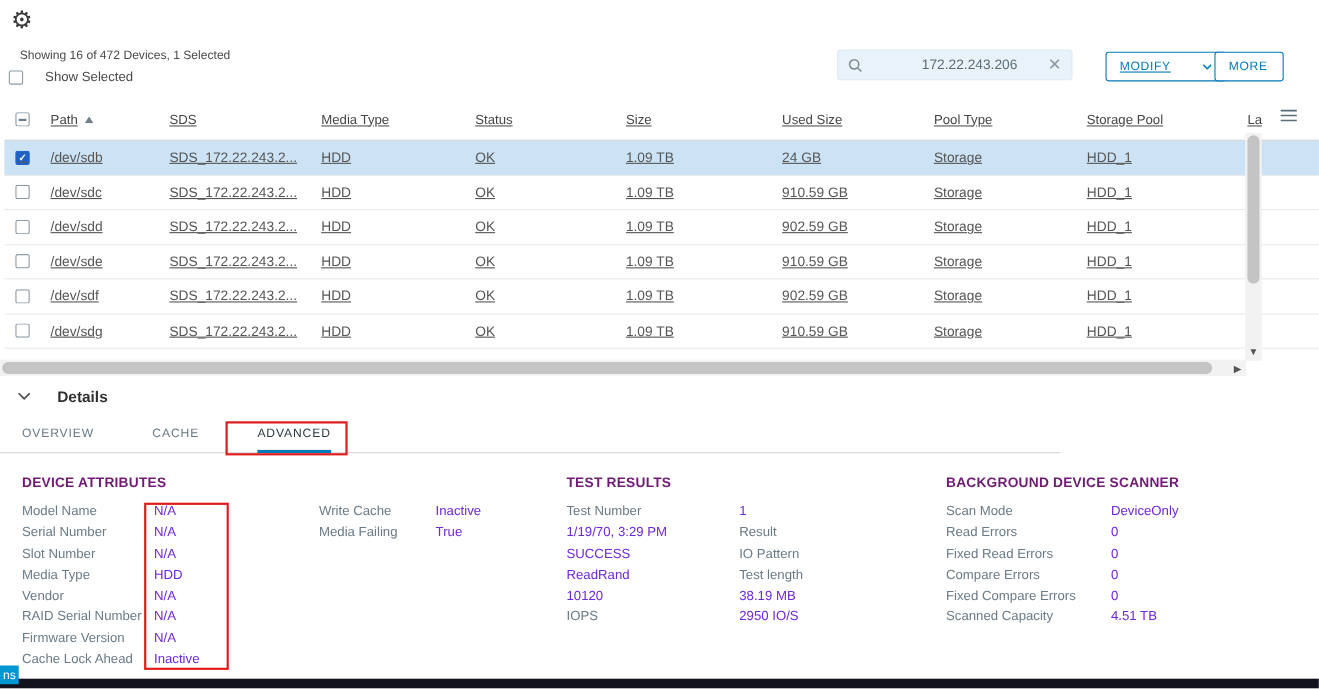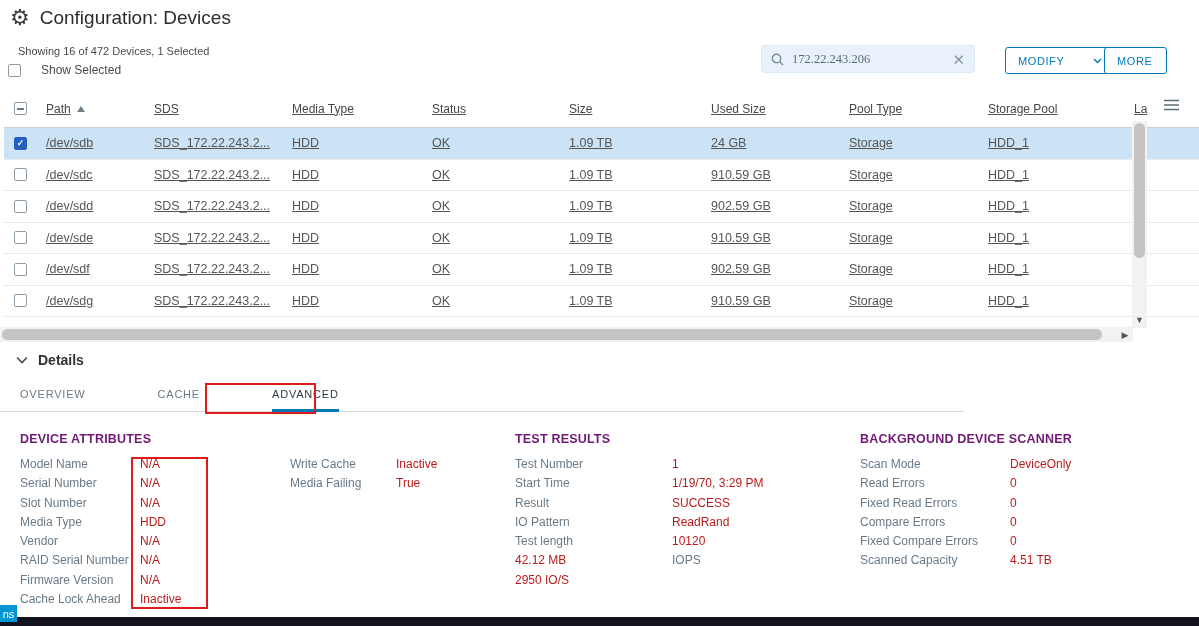--- a/index.html
+++ b/index.html
@@ -13,25 +13,25 @@
   .page-title { font-size: 19px; color: #2d2d2d; font-weight: 400; }
 
   
   .summary { position: absolute; top: 45px; left: 18px; font-size: 11px; color: #4a4a4a; }
   .show-selected { position: absolute; top: 63px; left: 8px; display: flex; align-items: center; gap: 20px; font-size: 12px; color: #4a4a4a; cursor: pointer; justify-content: space-between; }
   .cb { width: 13px; height: 13px; border: 1px solid #8e9aa3; border-radius: 2px; background: #fff; display: inline-flex; align-items: center; justify-content: center; font-size: 9px; font-weight: bold; color: #fff; flex: 0 0 auto; }
   .cb.checked { background: #2160c4; border-color: #2160c4; }
   .cb.indeterminate::after { content: ""; width: 7px; height: 2px; background: #697c8a; display: block; }
 
   .search { position: absolute; top: 45px; left: 761px; width: 214px; height: 28px; background: #e9f2fb; border: 1px solid #dcebf8; border-radius: 3px; display: flex; align-items: center; padding: 0 9px; gap: 8px; }
-  .search input { border: none; background: transparent; outline: none; flex: 1; font-size: 12.5px; color: #5a6b77; font-family: Liberation Serif, serif; min-width: 0; }
+  .search input { border: none; background: transparent; outline: none; flex: 1; font-size: 12.5px; color: #5a6b77; font-family: Liberation Sans, sans-serif; min-width: 0; margin-left: 46px; }
   .clear-x { color: #8a98a3; font-size: 15px; line-height: 1; cursor: pointer; }
 
   .btn { position: absolute; top: 47px; height: 27px; display: flex; align-items: center; justify-content: space-between; background: #fff; border: 1px solid #0079b8; border-radius: 3px; color: #0079b8; font-size: 11px; font-weight: 500; letter-spacing: 0.6px; padding: 0 12px; cursor: pointer; font-family: inherit; }
-  .btn.modify { left: 1005px; width: 110px; }
+  .btn.modify { left: 1005px; width: 110px; text-decoration: underline; }
   .btn.more { left: 1104px; width: 63px; }
 
   
   .table { position: absolute; top: 90px; left: 4px; width: 1199px; text-decoration: underline; }
   .thead, .trow { display: grid; grid-template-columns: 40px 108px 138px 140px 137px 142px 138px 139px 146px 1fr; align-items: center; }
   .thead { height: 38px; border-bottom: 1px solid #cfcfcf; color: #454545; font-size: 12px; }
   .trow { height: 31.5px; border-bottom: 1px solid #eaeaea; font-size: 12.5px; color: #565656; cursor: pointer; }
   .trow.selected { background: #cbe3f5; }
   .cell { padding-left: 2px; white-space: nowrap; overflow: hidden; display: flex; align-items: center; gap: 6px; }
   .cbcell { padding-left: 10px; }
@@ -40,31 +40,31 @@
 
   
   .vscroll { position: absolute; left: 1132px; top: 121px; width: 15px; height: 207px; background: #f2f2f2; }
   .vthumb { position: absolute; left: 2px; top: 2px; width: 11px; height: 135px; background: #c4c4c4; border-radius: 6px; cursor: pointer; }
   .vbtn { position: absolute; left: 0; bottom: 0; width: 15px; height: 16px; display: flex; align-items: center; justify-content: center; font-size: 9px; color: #555; cursor: pointer; }
   .hscroll { position: absolute; left: 0; top: 327px; width: 1133px; height: 15px; background: #f2f2f2; }
   .hthumb { position: absolute; left: 2px; top: 2px; width: 1100px; height: 11px; background: #c4c4c4; border-radius: 6px; cursor: pointer; }
   .hbtn { position: absolute; right: 0; top: 0; width: 16px; height: 15px; display: flex; align-items: center; justify-content: center; font-size: 9px; color: #555; cursor: pointer; }
 
   
-  .details-head { position: absolute; top: 352px; left: 16px; display: flex; gap: 10px; align-items: center; font-size: 14px; font-weight: 600; color: #313131; cursor: pointer; }
-  .tabs { position: absolute; top: 379px; left: 0; width: 964px; height: 33px; border-bottom: 1px solid #d8d8d8; display: flex; padding-left: 20px; gap: 72px; align-items: stretch; }
+  .details-head { position: absolute; top: 352px; left: 16px; display: flex; gap: 24px; align-items: center; font-size: 14px; font-weight: 600; color: #313131; cursor: pointer; }
+  .tabs { position: absolute; top: 379px; left: 0; width: 964px; height: 33px; border-bottom: 1px solid #d8d8d8; display: flex; padding-left: 20px; gap: 53px; align-items: stretch; }
   .tab { display: flex; align-items: center; font-size: 11px; letter-spacing: 0.8px; color: #6b7883; cursor: pointer; border-bottom: 3px solid transparent; margin-bottom: -1px; }
   .tab.active { color: #2d3b41; border-bottom-color: #0079b8; }
 
   .panel { position: absolute; top: 432px; font-size: 12px; }
   .panel h3 { font-size: 12.5px; color: #701a75; font-weight: 700; letter-spacing: 0.2px; margin-bottom: 9px; }
   .panel-cols { display: flex; align-items: flex-start; }
   .kv { display: grid; }
   .kv .k { color: #6a7a87; line-height: 19.3px; white-space: nowrap; }
-  .kv .v { color: #b91c1c; line-height: 19.3px; white-space: nowrap; }
+  .kv .v { color: #6d28d9; line-height: 19.3px; white-space: nowrap; }
   #panel-attrs { left: 20px; }
   #panel-attrs .kv.main { grid-template-columns: 120px 122px; }
   #panel-attrs .kv.extra { grid-template-columns: 106px auto; margin-left: 28px; }
   #panel-tests { left: 515px; }
   #panel-tests .kv { grid-template-columns: 157px auto; }
   #panel-scanner { left: 860px; }
   #panel-scanner .kv { grid-template-columns: 150px auto; }
 
   
   .annotation { position: absolute; border: 2px solid #e11b1b; z-index: 50; pointer-events: none; }
@@ -77,21 +77,20 @@
 
   svg { display: block; }
 </style>
 </head>
 <body>
 
 <div class="app">
 
   <div class="titlebar">
     <span class="gear">⚙</span>
-    <span class="page-title">Configuration: Devices</span>
   </div>
 
   <div class="summary">Showing 16 of 472 Devices, 1 Selected</div>
   <label class="show-selected">
     <span class="cb"></span>
     <span>Show Selected</span>
   </label>
 
   <div class="search">
     <span>
@@ -301,29 +300,28 @@
           <div class="v">True</div>
         </div>
     </div>
   </div>
 
   <div class="panel" id="panel-tests">
     <h3>TEST RESULTS</h3>
     <div class="kv">
         <div class="k">Test Number</div>
         <div class="v">1</div>
-        <div class="k">Start Time</div>
         <div class="v">1/19/70, 3:29 PM</div>
         <div class="k">Result</div>
         <div class="v">SUCCESS</div>
         <div class="k">IO Pattern</div>
         <div class="v">ReadRand</div>
         <div class="k">Test length</div>
         <div class="v">10120</div>
-        <div class="v">42.12 MB</div>
+        <div class="v">38.19 MB</div>
         <div class="k">IOPS</div>
         <div class="v">2950 IO/S</div>
       </div>
   </div>
 
   <div class="panel" id="panel-scanner">
     <h3>BACKGROUND DEVICE SCANNER</h3>
     <div class="kv">
         <div class="k">Scan Mode</div>
         <div class="v">DeviceOnly</div>

